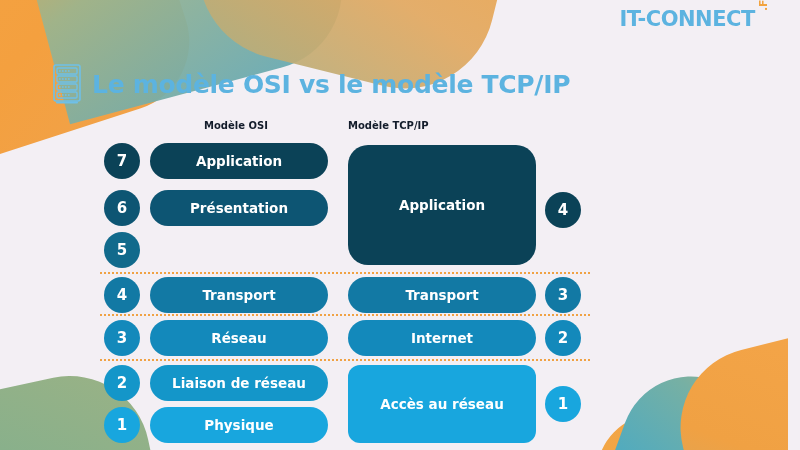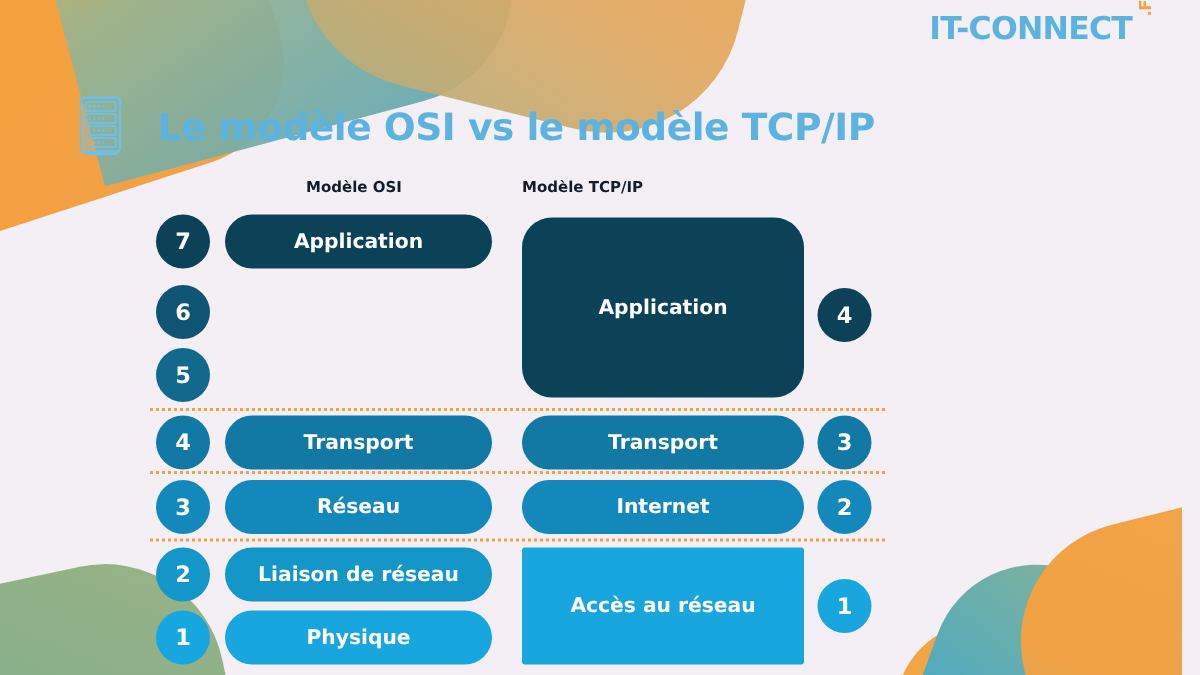--- a/index.html
+++ b/index.html
@@ -108,21 +108,21 @@
     transform-origin: left top;
     letter-spacing: -0.3px;
   }
 
   
   #title-row {
     position: absolute;
     left: 52px; top: 64px;
     display: flex;
     align-items: center;
-    gap: 23px;
+    gap: 10px;
   }
   #server-icon { width: 30px; height: 40px; flex: none; }
   #page-title {
     font-family: "DejaVu Sans", sans-serif;
     font-weight: bold;
     font-size: 25px;
     color: #5cb3e0;
     letter-spacing: -0.3px;
     white-space: nowrap;
   }
@@ -272,20 +272,21 @@
       <div class="sep" style="top: 359px; border-top-color: rgb(240, 162, 68);"></div>
     </div>
 
   <div id="osi-stack">
       <div class="osi-row" style="top: 143px;">
         <div class="num-circle" style="background: rgb(11, 66, 87);">7</div>
         <div class="osi-bar" style="background: rgb(11, 66, 87);">Application</div>
       </div>
       <div class="osi-row" style="top: 190px;">
         <div class="num-circle" style="background: rgb(13, 85, 115);">6</div>
+        <div class="osi-bar" style="background: rgb(13, 85, 115);">Présentation</div>
       </div>
       <div class="osi-row" style="top: 232px;">
         <div class="num-circle" style="background: rgb(17, 106, 140);">5</div>
       </div>
       <div class="osi-row" style="top: 277px;">
         <div class="num-circle" style="background: rgb(18, 121, 164);">4</div>
         <div class="osi-bar" style="background: rgb(18, 121, 164);">Transport</div>
       </div>
       <div class="osi-row" style="top: 320px;">
         <div class="num-circle" style="background: rgb(19, 137, 187);">3</div>
@@ -298,21 +299,21 @@
       <div class="osi-row" style="top: 407px;">
         <div class="num-circle" style="background: rgb(24, 166, 222);">1</div>
         <div class="osi-bar" style="background: rgb(24, 166, 222);">Physique</div>
       </div>
     </div>
 
   <div id="tcp-stack" class="tcp-group" style="top: 143px;">
       <div class="tcp-bar" style="background: rgb(11, 66, 87); top: 2px; height: 120px; border-radius: 20px;">Application</div>
       <div class="tcp-bar" style="background: rgb(18, 121, 164); top: 134px; height: 36px; border-radius: 18px;">Transport</div>
       <div class="tcp-bar" style="background: rgb(19, 137, 187); top: 177px; height: 36px; border-radius: 18px;">Internet</div>
-      <div class="tcp-bar" style="background: rgb(24, 166, 222); top: 222px; height: 78px; border-radius: 2px;">Accès au réseau</div>
+      <div class="tcp-bar" style="background: rgb(24, 166, 222); top: 222px; height: 78px; border-radius: 12px;">Accès au réseau</div>
     </div>
   <div id="tcp-circles">
       <div class="tcp-circle" style="background: rgb(11, 66, 87); top: 192px;">4</div>
       <div class="tcp-circle" style="background: rgb(18, 121, 164); top: 277px;">3</div>
       <div class="tcp-circle" style="background: rgb(19, 137, 187); top: 320px;">2</div>
       <div class="tcp-circle" style="background: rgb(24, 166, 222); top: 386px;">1</div>
     </div>
 
 </div>
 

